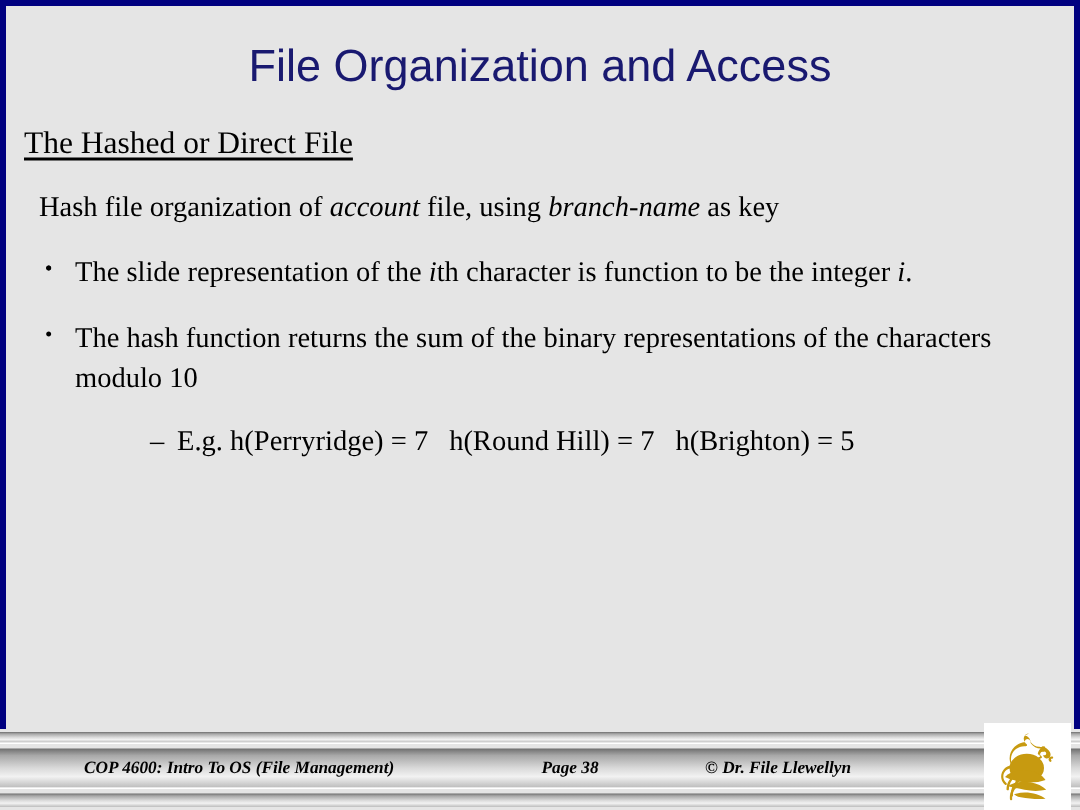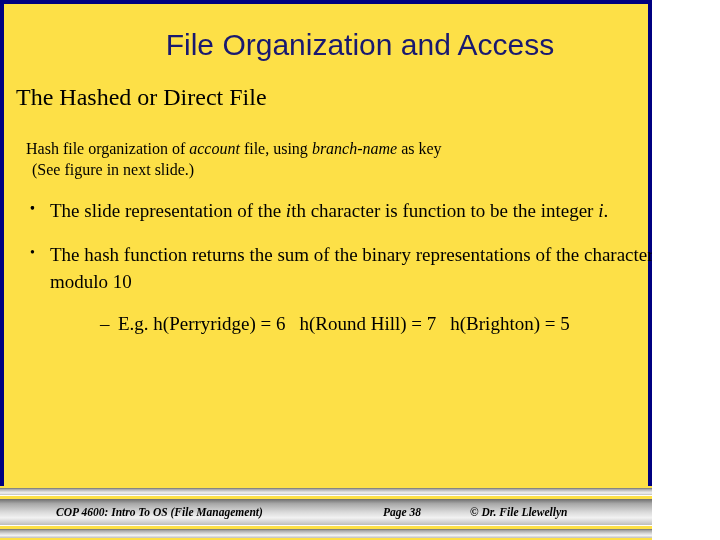--- a/index.html
+++ b/index.html
@@ -9,23 +9,23 @@
   body {
     width: 720px;
     height: 540px;
     background: #ffffff;
     font-family: "Liberation Serif", "DejaVu Serif", serif;
     overflow: hidden;
   }
 
   #slide {
     position: relative;
-    width: 652px;
+    width: 720px;
     height: 540px;
-    background: #fde047;
+    background: #e5e5e5;
     box-sizing: border-box;
     overflow: hidden;
   }
 
   
   .edge {
     position: absolute;
     background: #000080;
   }
   .edge-top    { left: 0;  top: 0;   width: 720px; height: 4px; }
@@ -45,39 +45,40 @@
     color: #191970;
     letter-spacing: 0px;
     line-height: 1.0;
   }
 
   
   #subtitle {
     position: absolute;
     left: 16px;
     top: 84px;
-    font-size: 24px;
-    color: #000000;
+    font-size: 21px;
+    color: #000000;
+    text-decoration: underline;
     text-underline-offset: 3px;
     line-height: 1.1;
   }
 
   
   #body {
     position: absolute;
     left: 16px;
     top: 126px;
     width: 692px;
   }
 
   .para {
-    font-size: 16px;
+    font-size: 19px;
     color: #000000;
     line-height: 1.32;
-    margin: 12px 0 6px 0;
+    margin: 0 0 6px 0;
     padding-left: 10px;
   }
   .para .l2 { display: block; padding-left: 6px; }
 
   .blist {
     list-style: none;
     margin: 0;
     padding: 0;
   }
   .blist > li {
@@ -152,21 +153,21 @@
     display: flex;
     align-items: center;
     font-style: italic;
     font-weight: bold;
     font-size: 11.5px;
     color: #000000;
     white-space: nowrap;
     padding-left: 26px;
   }
   #footer-course { position: absolute; left: 56px; }
-  #footer-page   { position: absolute; left: 361px; margin-left: 22px; }
+  #footer-page   { position: absolute; left: 361px; }
   #footer-copy   { position: absolute; left: 470px; }
 
   
   #logo {
     position: absolute;
     right: 6px;
     top: 0px;
     width: 58px;
     height: 58px;
     background: #ffffff;
@@ -183,42 +184,41 @@
   <div class="edge edge-right"></div>
 
   <div id="title">File Organization and Access</div>
 
   <div id="subtitle">The Hashed or Direct File</div>
 
   <div id="body">
 
     <p class="para">
       <span>Hash file organization of </span><em>account</em><span> file, using </span><em>branch-name</em><span> as key</span>
-      <span class="l2">(See figure in next slide.)</span>
     </p>
 
     <ul class="blist">
 
       <li>
         <span class="dot">•</span>
       </li>
 
       <li>
         <span class="dot">•</span>
         <span>The slide representation of the </span><em>i</em><span>th character is function to be the integer </span><em>i</em><span>.</span>
       </li>
 
       <li>
         <span class="dot">•</span>
         <span>The hash function returns the sum of the binary representations of the characters modulo 10</span>
 
         <ul class="sublist">
           <li>
             <span class="dash">–</span>
-            <span>E.g. h(Perryridge) = 6</span><span class="gap"></span><span>h(Round Hill) = 7</span><span class="gap"></span><span>h(Brighton) = 5</span>
+            <span>E.g. h(Perryridge) = 7</span><span class="gap"></span><span>h(Round Hill) = 7</span><span class="gap"></span><span>h(Brighton) = 5</span>
           </li>
         </ul>
       </li>
 
     </ul>
   </div>
 
   <div id="footer">
     <div class="fbar fbar-top"></div>
     <div class="fbar fbar-mid"></div>

